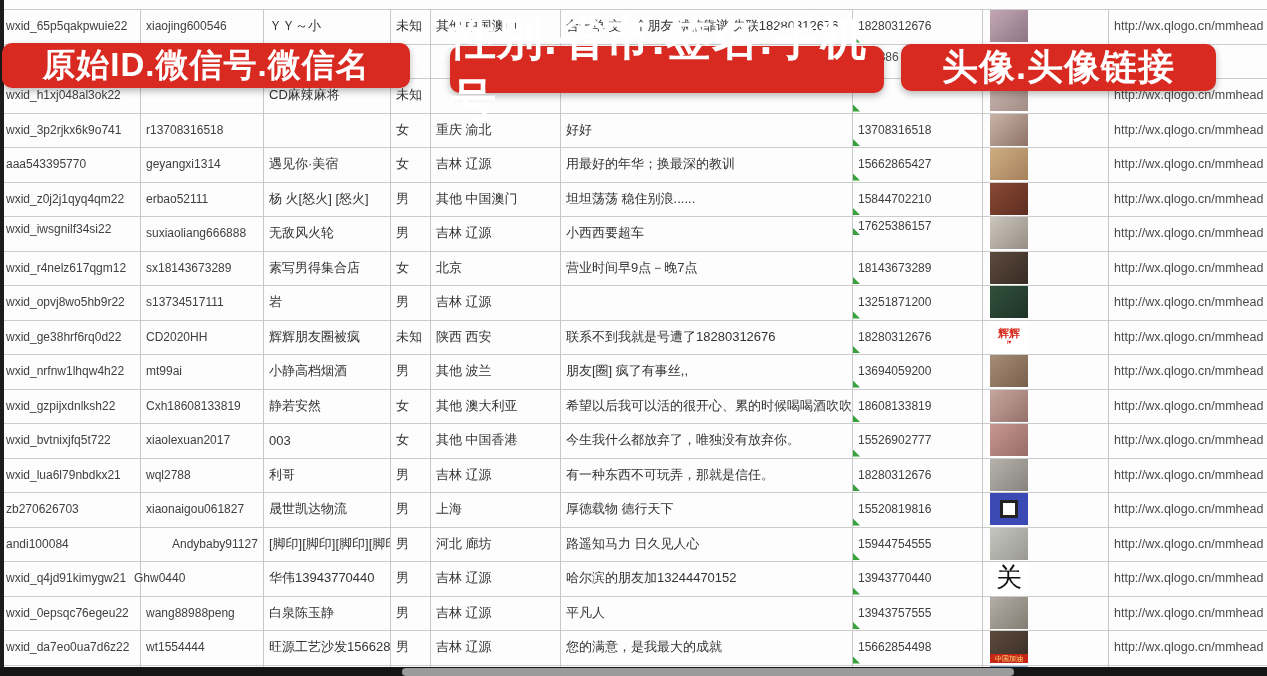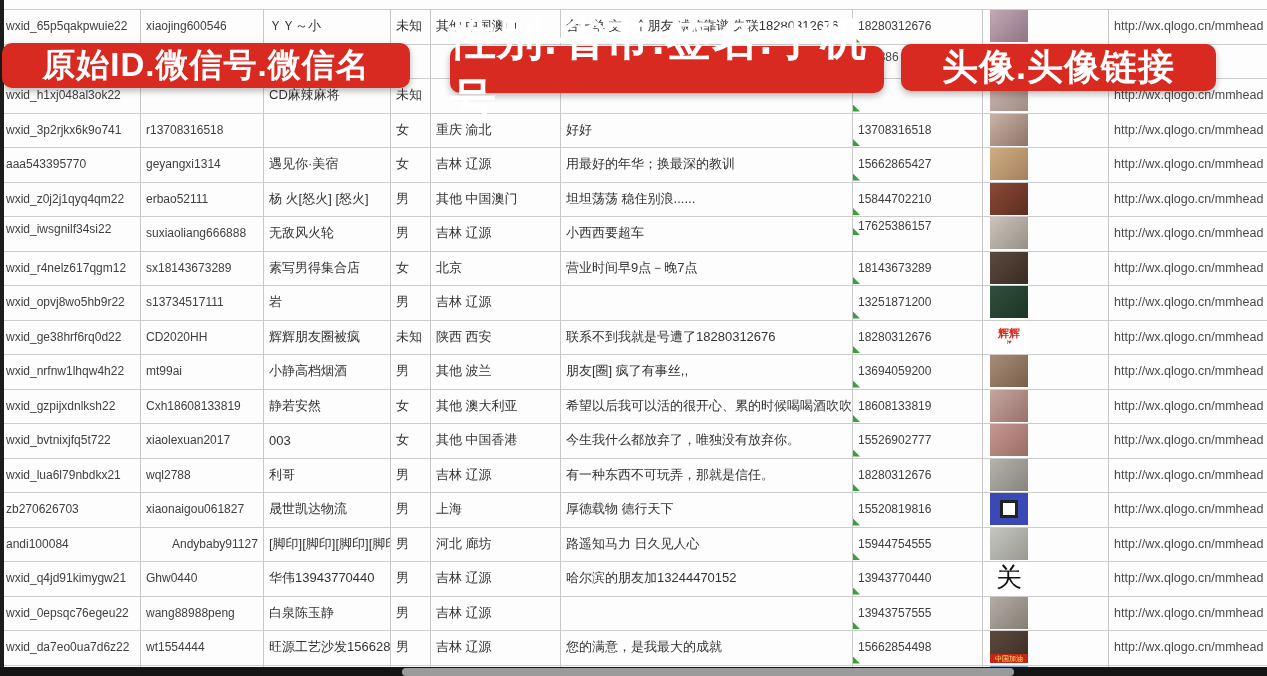--- a/index.html
+++ b/index.html
@@ -269,39 +269,40 @@
         <div class="cell cjk" style="left: 430px; width: 130px; height: 34.5px;">河北 廊坊</div>
         <div class="cell cjk" style="left: 560px; width: 292px; height: 34.5px;">路遥知马力 日久见人心</div>
         <div class="cell latin" style="left: 852px; width: 130px; height: 34.5px;">15944754555<div class="marker"></div></div>
         <div class="cell " style="left: 982px; width: 126px; height: 34.5px;">
           <div class="avatar" style="background: linear-gradient(135deg, rgb(198, 198, 192), rgb(153, 153, 146));"></div>
         </div>
         <div class="cell link-cell" style="left: 1108px; width: 159px; height: 34.5px;">http://wx.qlogo.cn/mmhead</div>
       </div>
       <div class="row" style="top: 561px; height: 34.5px; border-bottom: 1px solid rgb(204, 204, 204);">
         <div class="cell latin" style="left: 0px; width: 140px; height: 34.5px;">wxid_q4jd91kimygw21</div>
-        <div class="cell latin" style="left: 140px; width: 123px; height: 34.5px;">Ghw0440</div>
+        <div class="cell latin" style="left: 128px; width: 123px; height: 34.5px;">Ghw0440</div>
         <div class="cell cjk" style="left: 263px; width: 127px; height: 34.5px;">华伟13943770440</div>
         <div class="cell cjk" style="left: 390px; width: 40px; height: 34.5px;">男</div>
         <div class="cell cjk" style="left: 430px; width: 130px; height: 34.5px;">吉林 辽源</div>
         <div class="cell cjk" style="left: 560px; width: 292px; height: 34.5px;">哈尔滨的朋友加13244470152</div>
         <div class="cell latin" style="left: 852px; width: 130px; height: 34.5px;">13943770440<div class="marker"></div></div>
         <div class="cell " style="left: 982px; width: 126px; height: 34.5px;">
           <div class="avatar" style="background: rgb(255, 255, 255);">
             <div class="av-callig">关</div>
           </div>
         </div>
         <div class="cell link-cell" style="left: 1108px; width: 159px; height: 34.5px;">http://wx.qlogo.cn/mmhead</div>
       </div>
       <div class="row" style="top: 595.5px; height: 34.5px; border-bottom: 1px solid rgb(204, 204, 204);">
         <div class="cell latin" style="left: 0px; width: 140px; height: 34.5px;">wxid_0epsqc76egeu22</div>
         <div class="cell latin" style="left: 140px; width: 123px; height: 34.5px;">wang88988peng</div>
         <div class="cell cjk" style="left: 263px; width: 127px; height: 34.5px;">白泉陈玉静</div>
         <div class="cell cjk" style="left: 390px; width: 40px; height: 34.5px;">男</div>
         <div class="cell cjk" style="left: 430px; width: 130px; height: 34.5px;">吉林 辽源</div>
+        <div class="cell cjk" style="left: 560px; width: 292px; height: 34.5px;">平凡人</div>
         <div class="cell latin" style="left: 852px; width: 130px; height: 34.5px;">13943757555<div class="marker"></div></div>
         <div class="cell " style="left: 982px; width: 126px; height: 34.5px;">
           <div class="avatar" style="background: linear-gradient(135deg, rgb(179, 173, 165), rgb(131, 125, 116));"></div>
         </div>
         <div class="cell link-cell" style="left: 1108px; width: 159px; height: 34.5px;">http://wx.qlogo.cn/mmhead</div>
       </div>
       <div class="row" style="top: 630px; height: 34.5px; border-bottom: 1px solid rgb(204, 204, 204);">
         <div class="cell latin" style="left: 0px; width: 140px; height: 34.5px;">wxid_da7eo0ua7d6z22</div>
         <div class="cell latin" style="left: 140px; width: 123px; height: 34.5px;">wt1554444</div>
         <div class="cell cjk" style="left: 263px; width: 127px; height: 34.5px;">旺源工艺沙发15662854</div>

